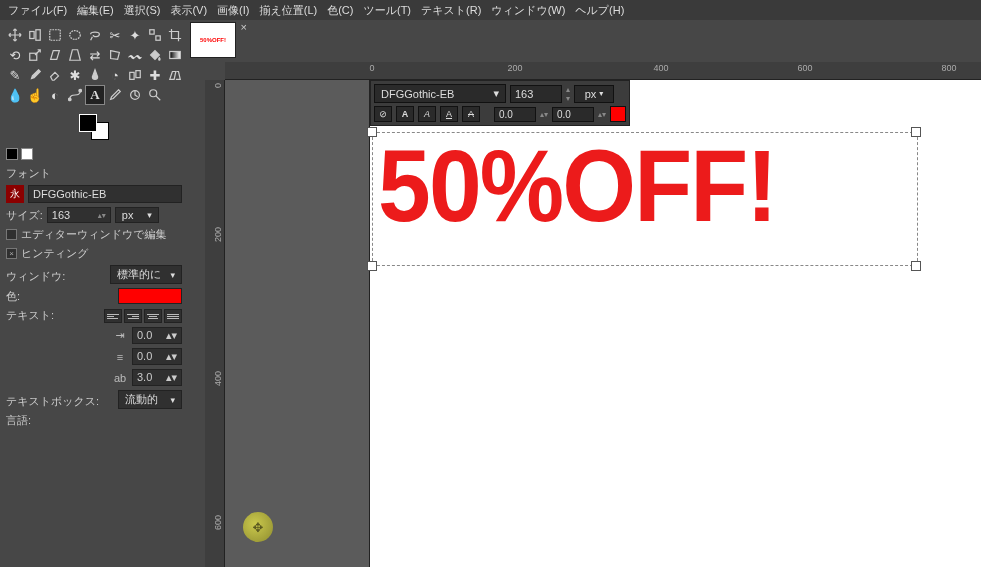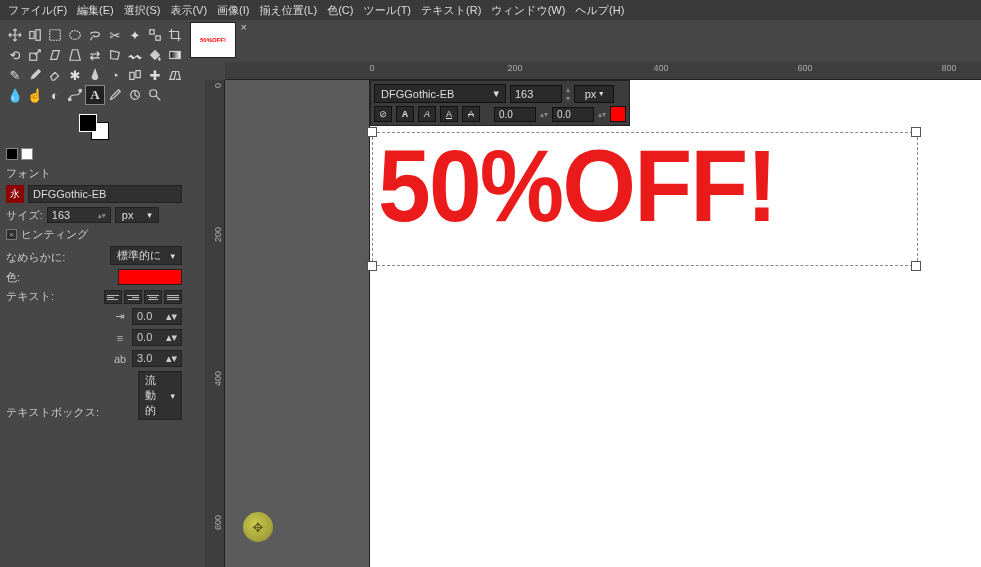--- a/index.html
+++ b/index.html
@@ -263,25 +263,29 @@
     <label>サイズ:</label>
     <div class="spin">
         <span>163</span>
         <span class="knob">▴▾</span>
       </div>
     <div class="dropdown" style="width:44px">
         <span>px</span>
       </div>
   </div>
   <div class="chk">
+      <div class="box"></div>
+      <span>エディターウィンドウで編集</span>
+    </div>
+  <div class="chk">
       <div class="boxx">×</div>
       <span>ヒンティング</span>
     </div>
   <div class="row">
-    <label>なめらかに:</label>
+    <label>ウィンドウ:</label>
     <div style="flex:1"></div>
     <div class="dropdown" style="width:72px">
         <span>標準的に</span>
       </div>
   </div>
   <div class="row">
     <label>色:</label>
     <div style="flex:1"></div>
     <div class="color-swatch"></div>
   </div>
@@ -337,24 +341,27 @@
         <span class="ic">ab</span>
         <div class="numbox">
           <span>3.0</span>
           <span class="knob">▴▾</span>
         </div>
       </div>
   </div>
   <div class="row">
     <label>テキストボックス:</label>
     <div style="flex:1"></div>
-    <div class="dropdown" style="width:44px">
+    <div class="dropdown" style="width:64px">
         <span>流動的</span>
       </div>
   </div>
+  <div class="row">
+      <label>言語:</label>
+    </div>
 </div>
 
 <div class="canvas-wrap">
   <div class="ruler-h">
     <span class="lab" style="left:147px">0</span>
     <span class="lab" style="left:290px">200</span>
     <span class="lab" style="left:436px">400</span>
     <span class="lab" style="left:580px">600</span>
     <span class="lab" style="left:724px">800</span>
   </div>

